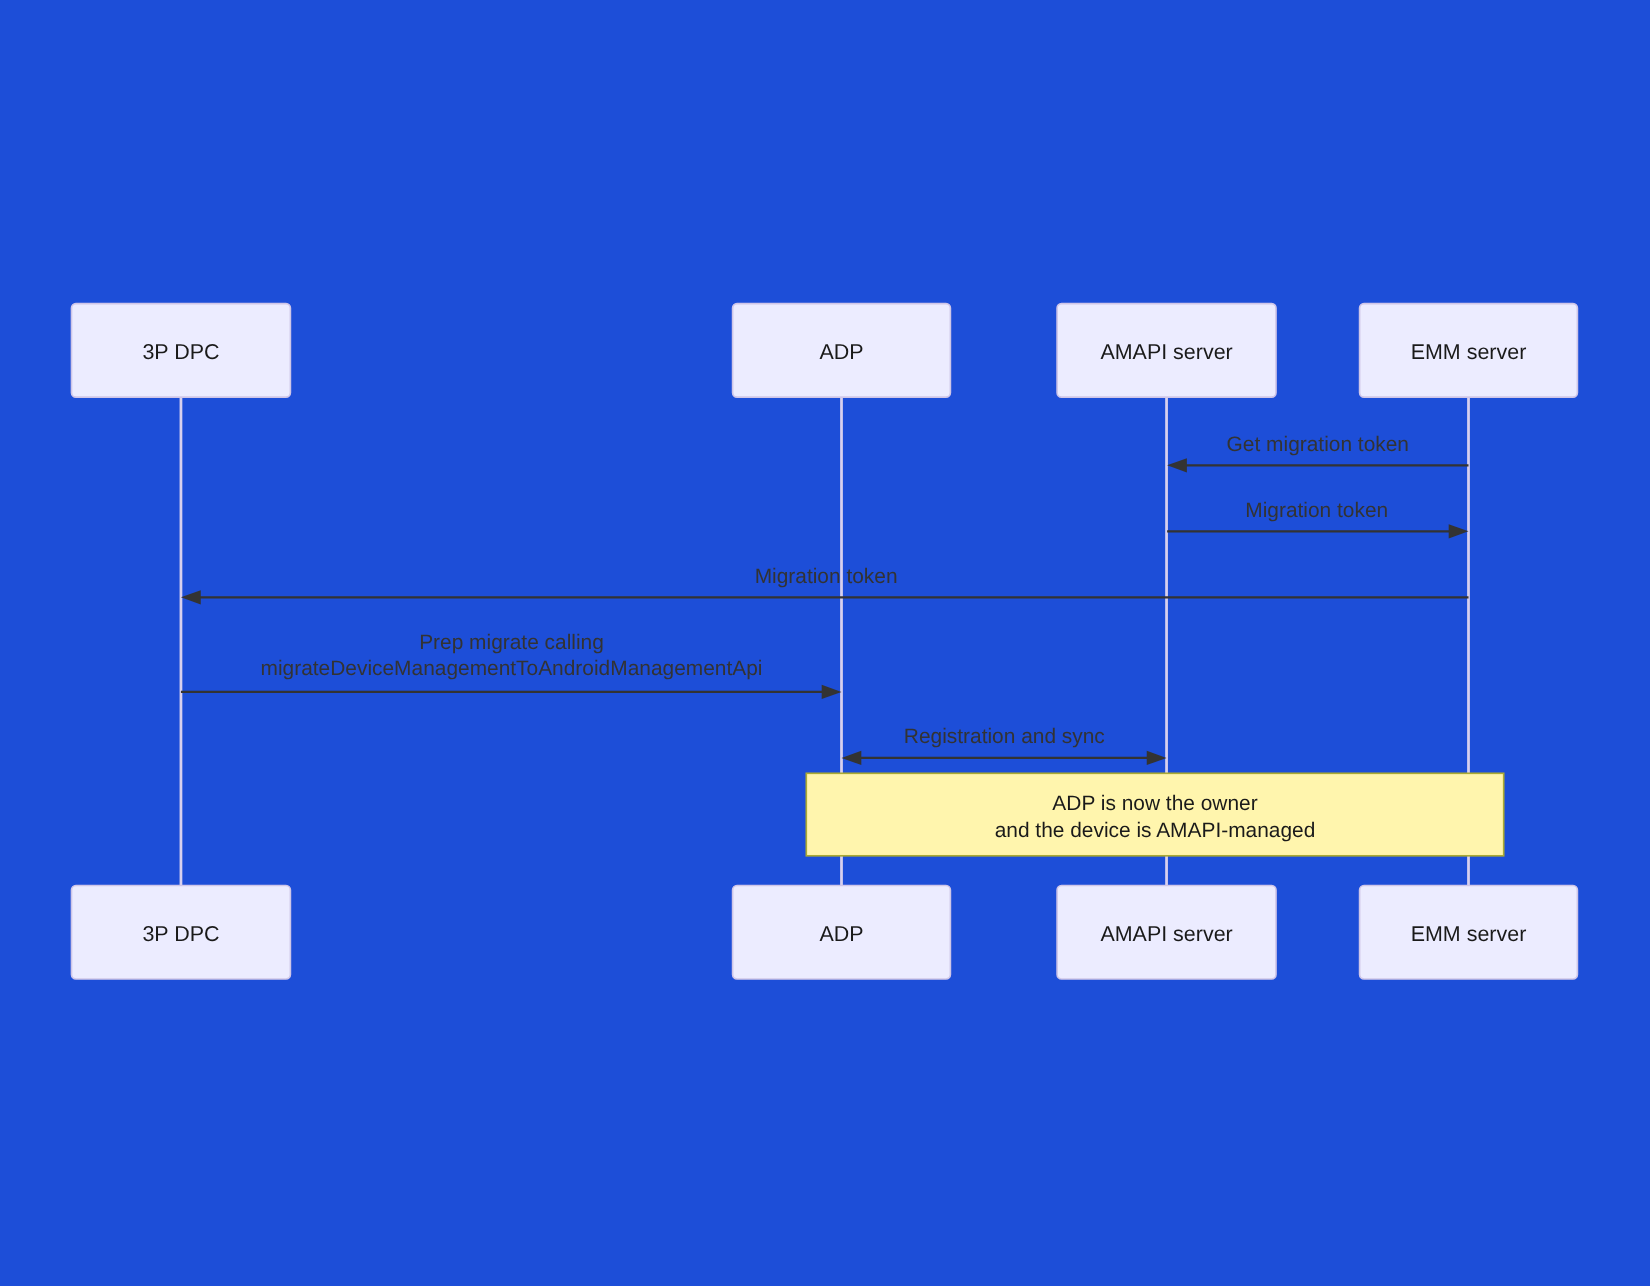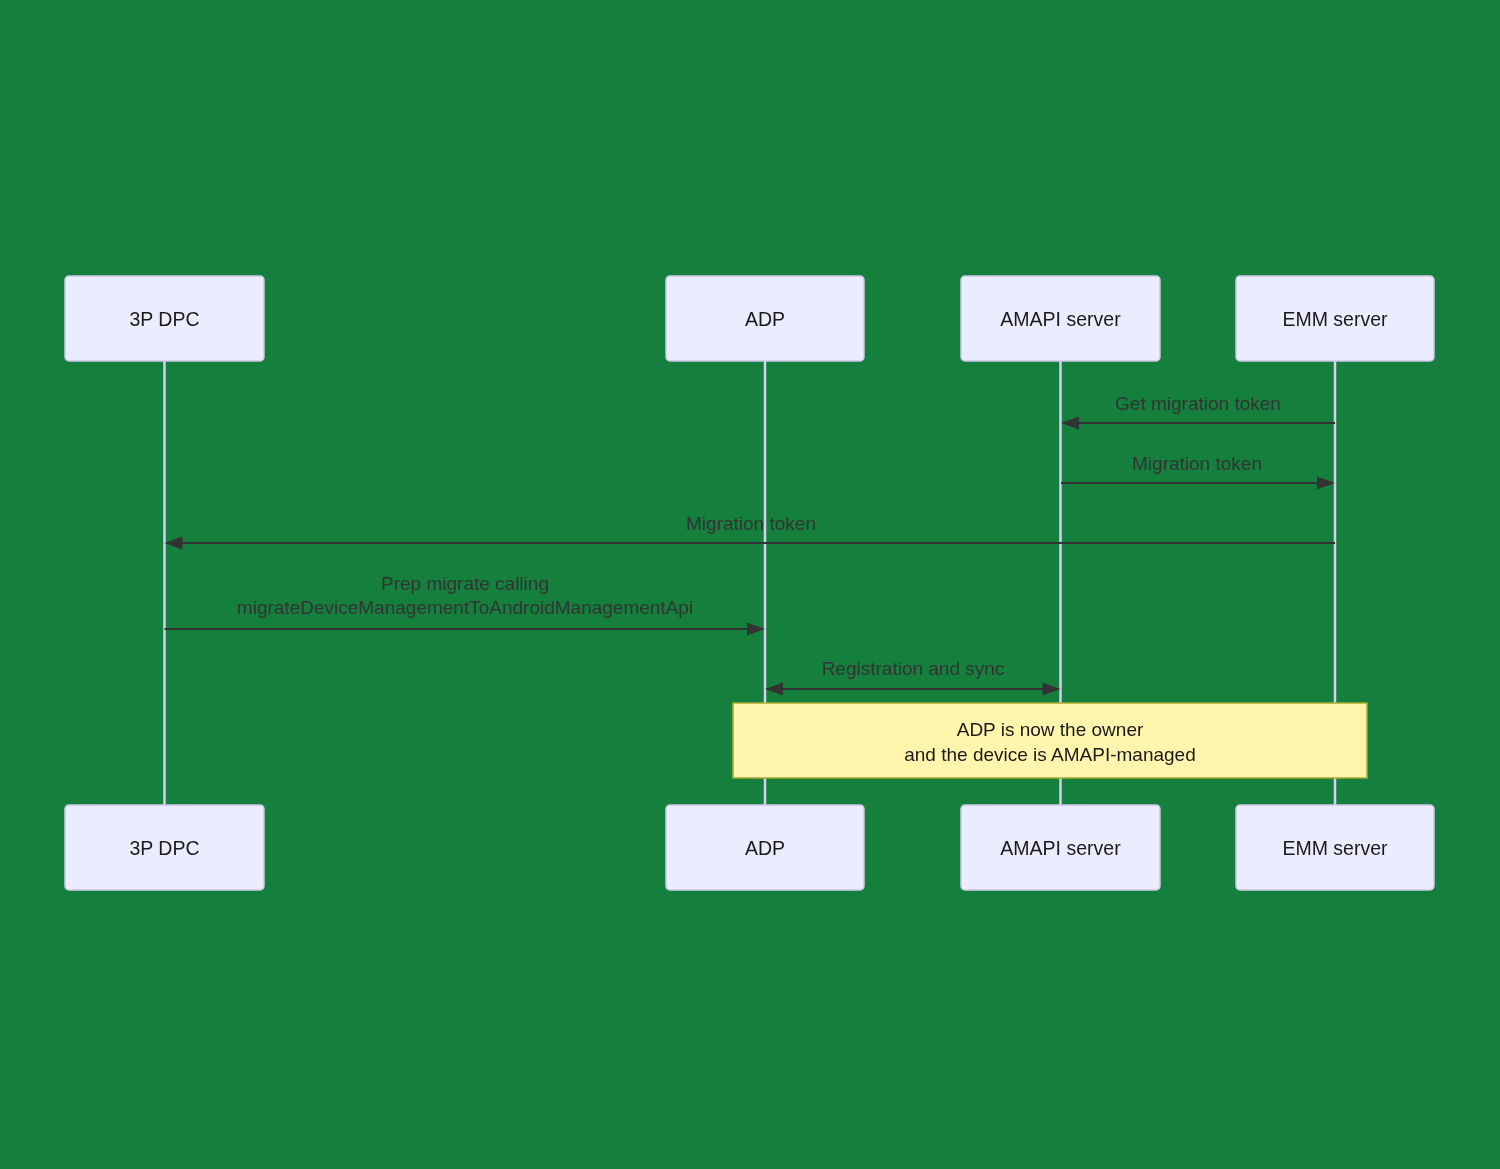--- a/index.html
+++ b/index.html
@@ -7,21 +7,21 @@
     padding: 0;
     background: #ffffff;
     width: 1500px;
     height: 1169px;
     font-family: "Liberation Sans", sans-serif;
   }
   .stage {
     position: relative;
     width: 1500px;
     height: 1169px;
-    background: #15803d;
+    background: #1d4ed8;
   }
   svg { display: block; }
   .actor-box {
     fill: #ECECFF;
     stroke: #CFC6E8;
     stroke-width: 1.5;
   }
   .actor-label {
     fill: #1a1a1a;
     font-size: 19.5px;

